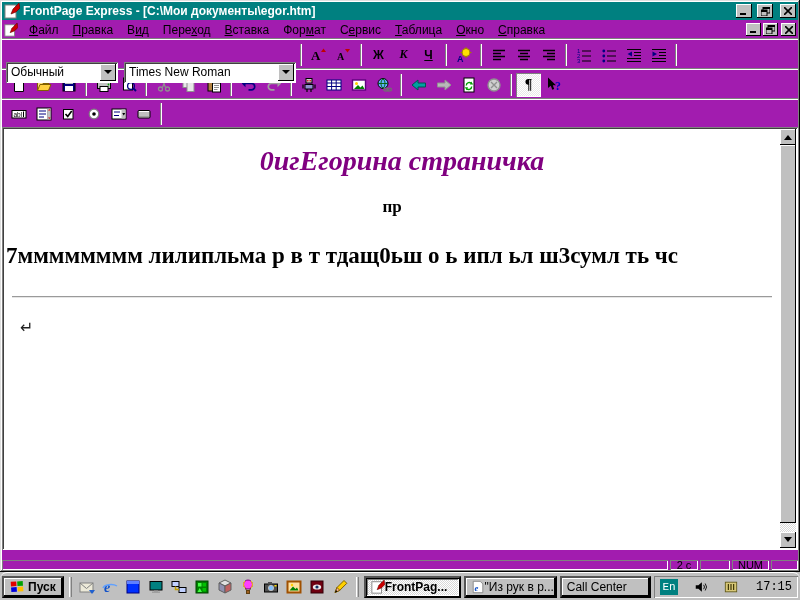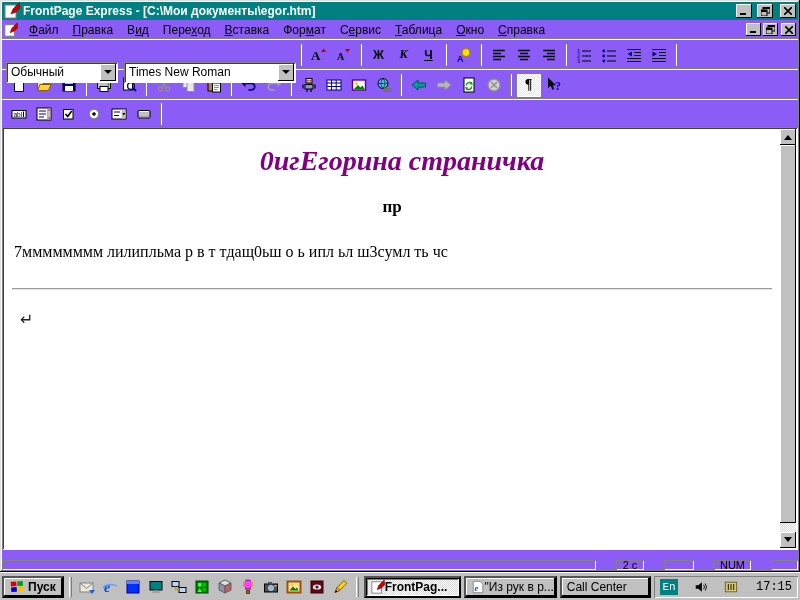--- a/index.html
+++ b/index.html
@@ -4,21 +4,21 @@
 <style>
   :root{ --titlebar:#008080; --heading:#800080; --desktop:#c0c0c0; }
   *{box-sizing:border-box; margin:0; padding:0;}
   html,body{width:800px;height:600px;overflow:hidden;}
   body{font-family:"Liberation Sans",sans-serif;font-size:11px;background:var(--desktop);}
   .screen{position:relative;width:800px;height:600px;background:var(--desktop);}
   .raised-thin{background:#c0c0c0;box-shadow:inset -1px -1px 0 #000, inset 1px 1px 0 #fff;}
   .sunken-thin{box-shadow:inset 1px 1px 0 #808080, inset -1px -1px 0 #fff;}
 
   
-  .app{position:absolute;left:0;top:0;width:800px;height:572px;display:flex;flex-direction:column;background:#8b5cf6;box-shadow:inset -1px -1px 0 #000, inset 1px 1px 0 #dfdfdf, inset -2px -2px 0 #808080, inset 2px 2px 0 #fff;padding:2px;}
+  .app{position:absolute;left:0;top:0;width:800px;height:572px;display:flex;flex-direction:column;background:#a21caf;box-shadow:inset -1px -1px 0 #000, inset 1px 1px 0 #dfdfdf, inset -2px -2px 0 #808080, inset 2px 2px 0 #fff;padding:2px;}
   .titlebar{height:18px;background:var(--titlebar);display:flex;align-items:center;gap:3px;padding:1px 2px;flex:0 0 auto;}
   .titlebar .title{color:#fff;font-weight:bold;font-size:12px;white-space:nowrap;flex:1;overflow:hidden;}
   .winbtn{width:16px;height:14px;display:flex;align-items:center;justify-content:center;flex:0 0 auto;}
   .winbtn+.winbtn{margin-left:2px;}
 
   .menubar{height:19px;display:flex;align-items:center;padding:1px 2px;flex:0 0 auto;}
   .menu-item{padding:2px 7px;font-size:12px;color:#000;white-space:nowrap;}
   .mdi-group{margin-left:auto;display:flex;}
   .mdi-group .winbtn{width:15px;height:13px;}
 
@@ -31,39 +31,39 @@
   .glyph-btn{font-size:12px;font-weight:bold;}
   .combo{height:21px;background:#fff;display:flex;align-items:center;padding:0 18px 0 5px;position:relative;font-size:12px;box-shadow:inset 1px 1px 0 #808080, inset -1px -1px 0 #fff, inset 2px 2px 0 #404040;margin-top:35px;}
   .combo .drop{position:absolute;right:2px;top:2px;width:16px;height:17px;display:flex;align-items:center;justify-content:center;}
   .tri-down{width:0;height:0;border:4px solid transparent;border-top:4px solid #000;margin-top:4px;}
 
   
   .docframe{flex:1 1 auto;display:flex;background:#fff;box-shadow:inset 1px 1px 0 #808080, inset -1px -1px 0 #fff, inset 2px 2px 0 #404040;padding:2px;min-height:0;}
   .canvas{flex:1;background:#fff;position:relative;overflow:hidden;font-family:"Liberation Serif",serif;}
   .doc-heading{margin-top:16px;text-align:center;font-family:"Liberation Serif",serif;font-style:italic;font-weight:bold;font-size:28px;color:var(--heading);padding-left:20px;}
   .doc-sub{margin-top:20px;text-align:center;font-size:17px;color:#000;font-weight:bold;}
-  .doc-body{margin:26px 8px 0 10px;font-size:16px;color:#000;white-space:nowrap;}
+  .doc-body{margin:26px 8px 0 2px;font-size:23px;color:#000;white-space:nowrap;font-weight:bold;}
   .doc-hr{margin:27px 8px 0 8px;height:2px;border:0;border-top:1px solid #9a9a9a;border-bottom:1px solid #e6e6e6;}
   .break-mark{display:inline-block;margin:20px 0 0 16px;font-size:16px;color:#222;font-family:"DejaVu Sans",sans-serif;}
 
   .vscroll{width:16px;flex:0 0 auto;display:flex;flex-direction:column;background-color:#d8d8d8;background-image:conic-gradient(#fff 0 25%, transparent 0 50%, #fff 0 75%, transparent 0);background-size:2px 2px;}
   .sbtn{width:16px;height:16px;display:flex;align-items:center;justify-content:center;flex:0 0 auto;}
   .strack{flex:1;position:relative;}
   .sthumb{position:absolute;left:0;top:0;width:16px;height:calc(100% - 9px);}
   .tri-up-s{width:0;height:0;border:4px solid transparent;border-bottom:5px solid #000;margin-bottom:3px;}
   .tri-down-s{width:0;height:0;border:4px solid transparent;border-top:5px solid #000;margin-top:3px;}
 
   
-  .statusbar{height:20px;flex:0 0 auto;display:flex;gap:20px;padding-top:10px;}
+  .statusbar{height:20px;flex:0 0 auto;display:flex;gap:2px;padding-top:10px;}
   .spanel{display:flex;align-items:center;justify-content:center;font-size:11px;color:#000;}
   .sp-main{flex:1;}
   .sp-a{width:28px;} .sp-b{width:30px;} .sp-c{width:37px;} .sp-d{width:27px;}
 
   
-  .taskbar{position:absolute;left:0;bottom:0;width:800px;height:28px;background:#c0c0c0;border-top:1px solid #fff;display:flex;align-items:center;gap:3px;padding:0 2px;}
+  .taskbar{position:absolute;left:0;bottom:0;width:800px;height:28px;background:#c0c0c0;border-top:1px solid #fff;display:flex;align-items:center;gap:3px;padding:0 2px;border-radius:7px;}
   .startbtn{height:22px;display:flex;align-items:center;gap:3px;padding:0 6px;font-weight:bold;font-size:12px;}
   .handle{width:3px;height:20px;border-left:1px solid #fff;border-right:1px solid #808080;margin:0 2px;flex:0 0 auto;}
   .ql{display:flex;align-items:center;gap:2px;}
   .qlicon{width:21px;height:21px;display:flex;align-items:center;justify-content:center;}
   .taskbtn{height:22px;display:flex;align-items:center;padding:0 5px;font-size:12px;white-space:nowrap;overflow:hidden;}
   .taskbtn.active{font-weight:bold;box-shadow:inset 1px 1px 0 #000, inset -1px -1px 0 #fff, inset 2px 2px 0 #808080;background-color:#d8d8d8;background-image:conic-gradient(#fff 0 25%, transparent 0 50%, #fff 0 75%, transparent 0);background-size:2px 2px;}
   .t-fp{width:102px;} .t-iz{width:98px;} .t-cc{width:96px;}
   .tray{margin-left:auto;height:22px;display:flex;align-items:center;gap:16px;padding:0 6px;font-family:Liberation Mono, monospace;}
   .lang{width:18px;height:16px;background:var(--titlebar);color:#fff;display:flex;align-items:center;justify-content:center;font-size:11px;}
   .clock{font-size:12px;padding-left:2px;}

